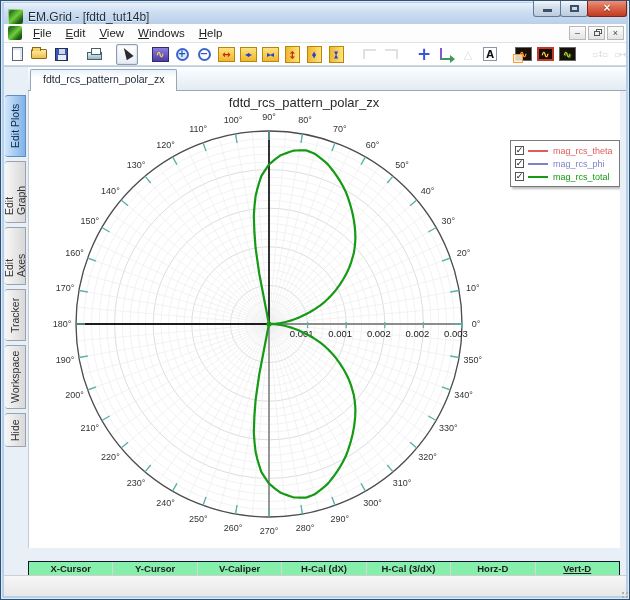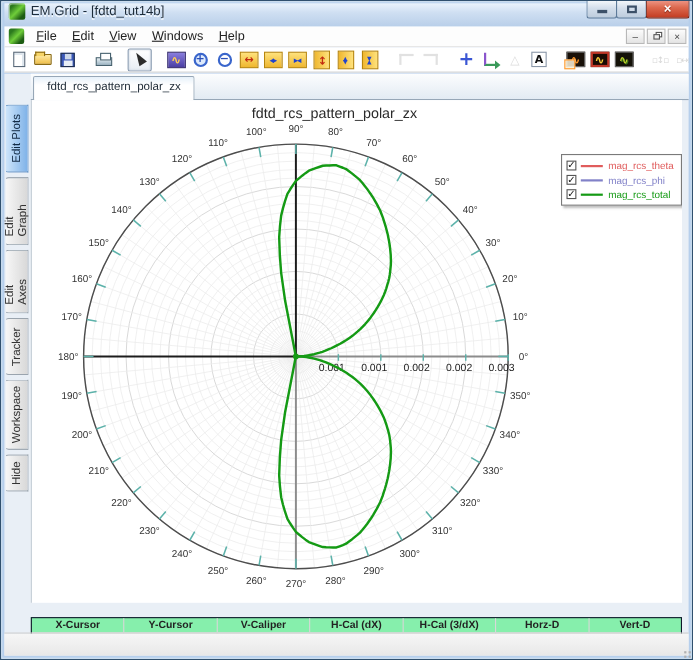--- a/index.html
+++ b/index.html
@@ -2,21 +2,21 @@
 <html><head>
 <meta charset="utf-8">
 <style>
   html,body{margin:0;padding:0;background:#9a9a9a;font-family:"Liberation Sans","DejaVu Sans",sans-serif;}
   *{box-sizing:border-box;}
   .window{position:relative;width:630px;height:600px;background:#b6cfec;border:1px solid #30506e;
           box-shadow:inset 0 0 0 1px #dcebfb;overflow:hidden;}
   
   .titlebar{position:absolute;left:3px;right:3px;top:2px;height:21px;
             background:linear-gradient(#eaf3fc,#cfdff2 40%,#b9cfe9);
-            display:flex;align-items:flex-start;padding:0 4px;}
+            display:flex;align-items:flex-end;padding:0 4px;}
   .app-icon{width:15px;height:15px;border-radius:2px;margin-right:5px;
             background:linear-gradient(135deg,#2c7a1e 20%,#6fce3a 50%,#1c5c12 80%);
             box-shadow:inset 1px 1px 0 rgba(255,255,255,.5);}
   .title-text{font-size:12px;color:#1c2b3a;text-shadow:0 1px 0 rgba(255,255,255,.8);}
   .caption-buttons{position:absolute;right:2px;top:-2px;display:flex;}
   .cap-btn{width:28px;height:18px;border:1px solid #5d7a99;border-top:none;
            background:linear-gradient(#fbfdfe,#d3deeb 50%,#bdccdd);display:flex;align-items:center;justify-content:center;
            border-radius:0 0 3px 3px;margin-left:-1px;}
   .cap-btn .bar{width:9px;height:3px;background:#3c5068;margin-top:5px;}
   .cap-btn .box{width:9px;height:7px;border:2px solid #3c5068;margin-top:2px;}
@@ -105,21 +105,21 @@
   .legend-row{display:flex;align-items:center;height:13px;}
   .legend-check{width:9px;height:9px;border:1px solid #555;background:#fff;font-size:9px;line-height:7px;color:#111;
                 display:flex;align-items:center;justify-content:center;margin-right:4px;}
   .legend-line{width:20px;height:2px;margin-right:5px;}
   .legend-label{font-size:9px;}
   
   .cursor-table{position:absolute;left:24px;right:6px;top:482px;border:1px solid #0f172a;background:#86efac;margin-top:12px;}
   .ct-row{display:flex;}
   .ct-cell{flex:1;font-size:9.5px;font-weight:bold;color:#222;text-align:center;padding:1px 0;border-right:1px solid #d8d8d8;}
   .ct-row.vals .ct-cell{font-weight:normal;height:13px;border-top:1px solid #d8d8d8;background:#fdfdfd;}
-  .ct-cell:last-child{border-right:none;}
+  .ct-cell:last-child{border-right:none;text-decoration:underline;}
   
   .statusbar{position:absolute;left:0;right:0;bottom:0;height:21px;background:linear-gradient(#f6f6f6,#e8e8e8);
              border-top:1px solid #cfcfcf;}
   .grip{position:absolute;right:2px;bottom:2px;width:2px;height:2px;background:#b0b0b0;
         box-shadow:-4px 8px 0 #b0b0b0,0 8px 0 #b0b0b0,4px 8px 0 #b0b0b0,0 4px 0 #b0b0b0,4px 4px 0 #b0b0b0,4px 0 0 #b0b0b0;}
   svg text{font-family:"Liberation Sans","DejaVu Sans",sans-serif;}
 </style>
 </head>
 <body>
 

